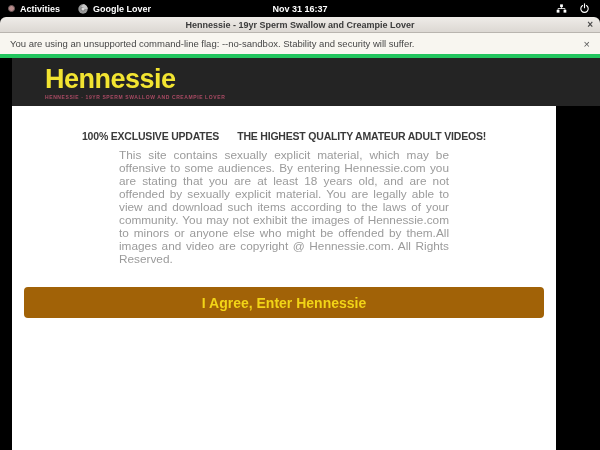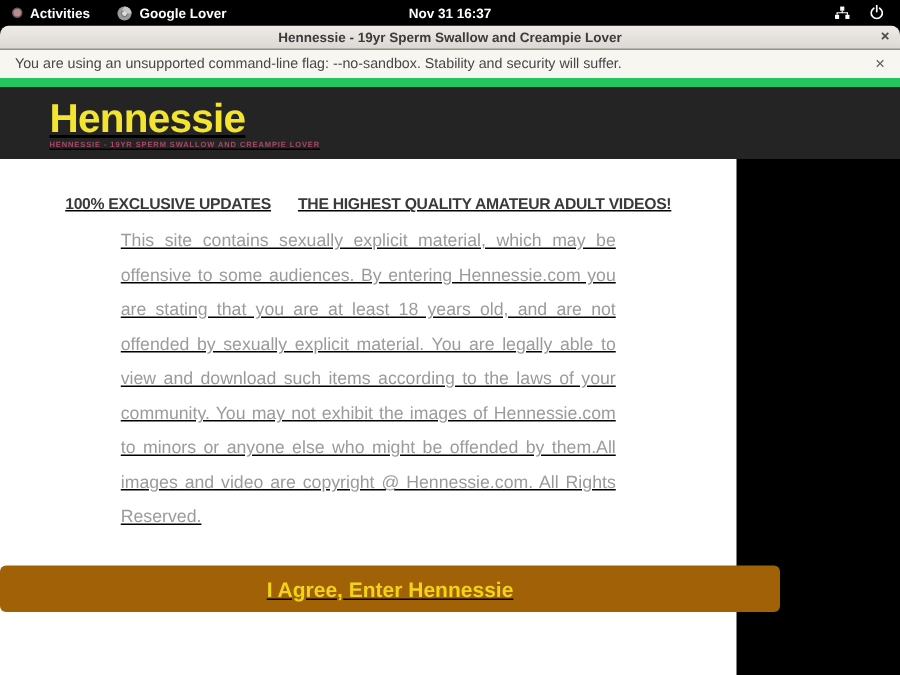--- a/index.html
+++ b/index.html
@@ -33,43 +33,43 @@
     font-size: 9px; font-weight: 700; color: #3b3b3b;
   }
   .titlebar-close {
     position: absolute; right: 7px; top: 2px; font-size: 10px; color: #4a4a4a;
     font-weight: 700; cursor: default; line-height: 12px;
   }
 
   
   .infobar {
     position: absolute; top: 33px; left: 0; width: 600px; height: 25px;
-    background: #f8f6f0; border-bottom: 6px solid #22c55e;
+    background: #f8f6f0; border-bottom: 4px solid #22c55e;
     display: flex; align-items: center;
     font-size: 9.5px; color: #474747; padding: 0 10px;
   }
   .infobar-close { margin-left: auto; font-size: 11px; color: #5a5a5a; cursor: default; }
 
   
-  .site { position: absolute; top: 58px; left: 0; width: 491px; height: 392px; background: #fff; text-decoration: underline; }
+  .site { position: absolute; top: 58px; left: 12px; width: 544px; height: 392px; background: #fff; }
   .site-header {
     width: 600px; height: 48px; background: #242424; padding: 7px 0 0 33px;
   }
   .logo { font-size: 27px; font-weight: 700; letter-spacing: -0.5px; line-height: 28px; }
   .logo-tagline { font-size: 5px; letter-spacing: 0.6px; font-weight: 700; margin-top: 1px; }
 
   .content { text-align: center; }
   .headline {
     padding-top: 24px; font-size: 10.5px; font-weight: 700; color: #3a3a3a;
     letter-spacing: -0.2px;
   }
   .headline .gap { display: inline-block; width: 18px; }
   .disclaimer {
     width: 330px; margin: 7px auto 0; text-align: justify;
-    font-size: 11.8px; line-height: 23px; color: #9b9b9b;
+    font-size: 11.8px; line-height: 13px; color: #9b9b9b;
   }
   .agree-btn {
     display: block; margin: 21px auto 0; width: 520px; height: 31px;
     background: #a16207; border: none; border-radius: 4px;
     font-family: "Liberation Sans", sans-serif;
     font-size: 14px; font-weight: 700; cursor: pointer;
   }
   .disagree { margin-top: 31px; font-size: 11px; font-weight: 700; color: #1d1d1d; }
   .exit-link { color: #1d1d1d; text-decoration: underline; cursor: pointer; }
 </style>

